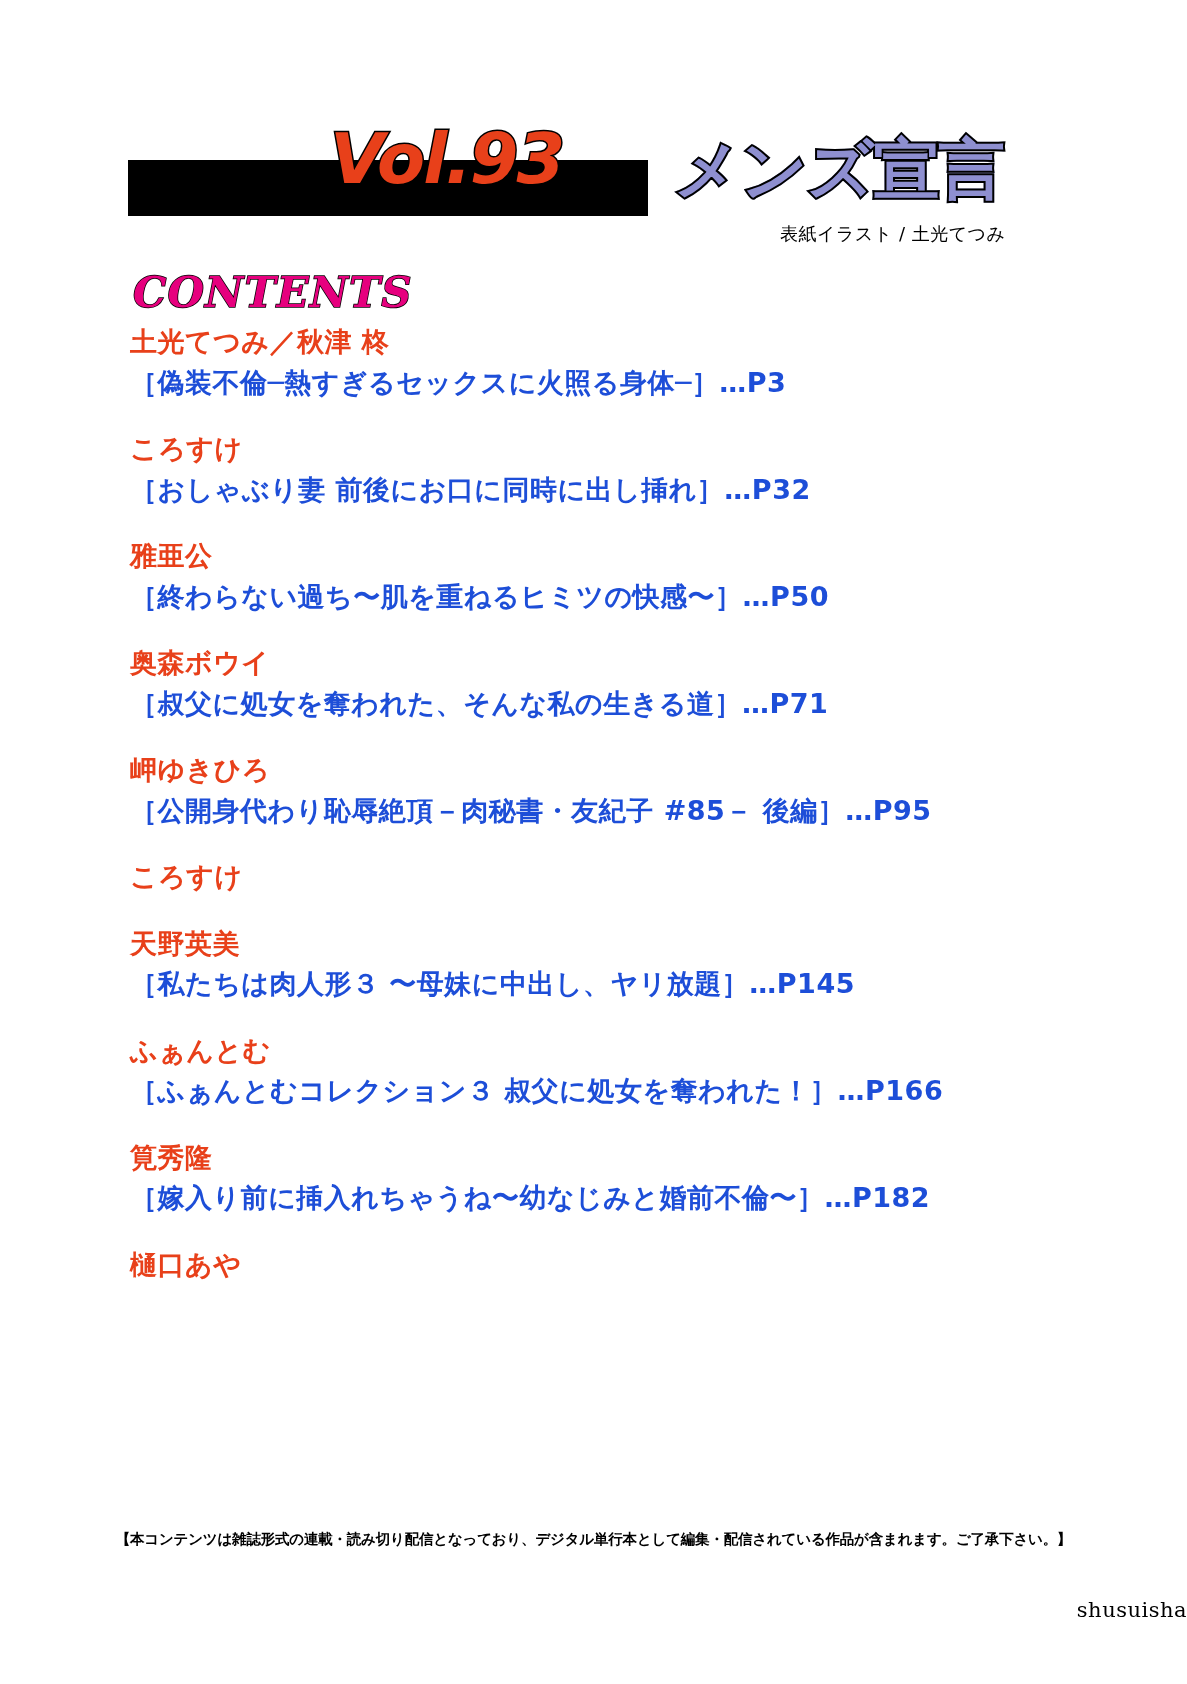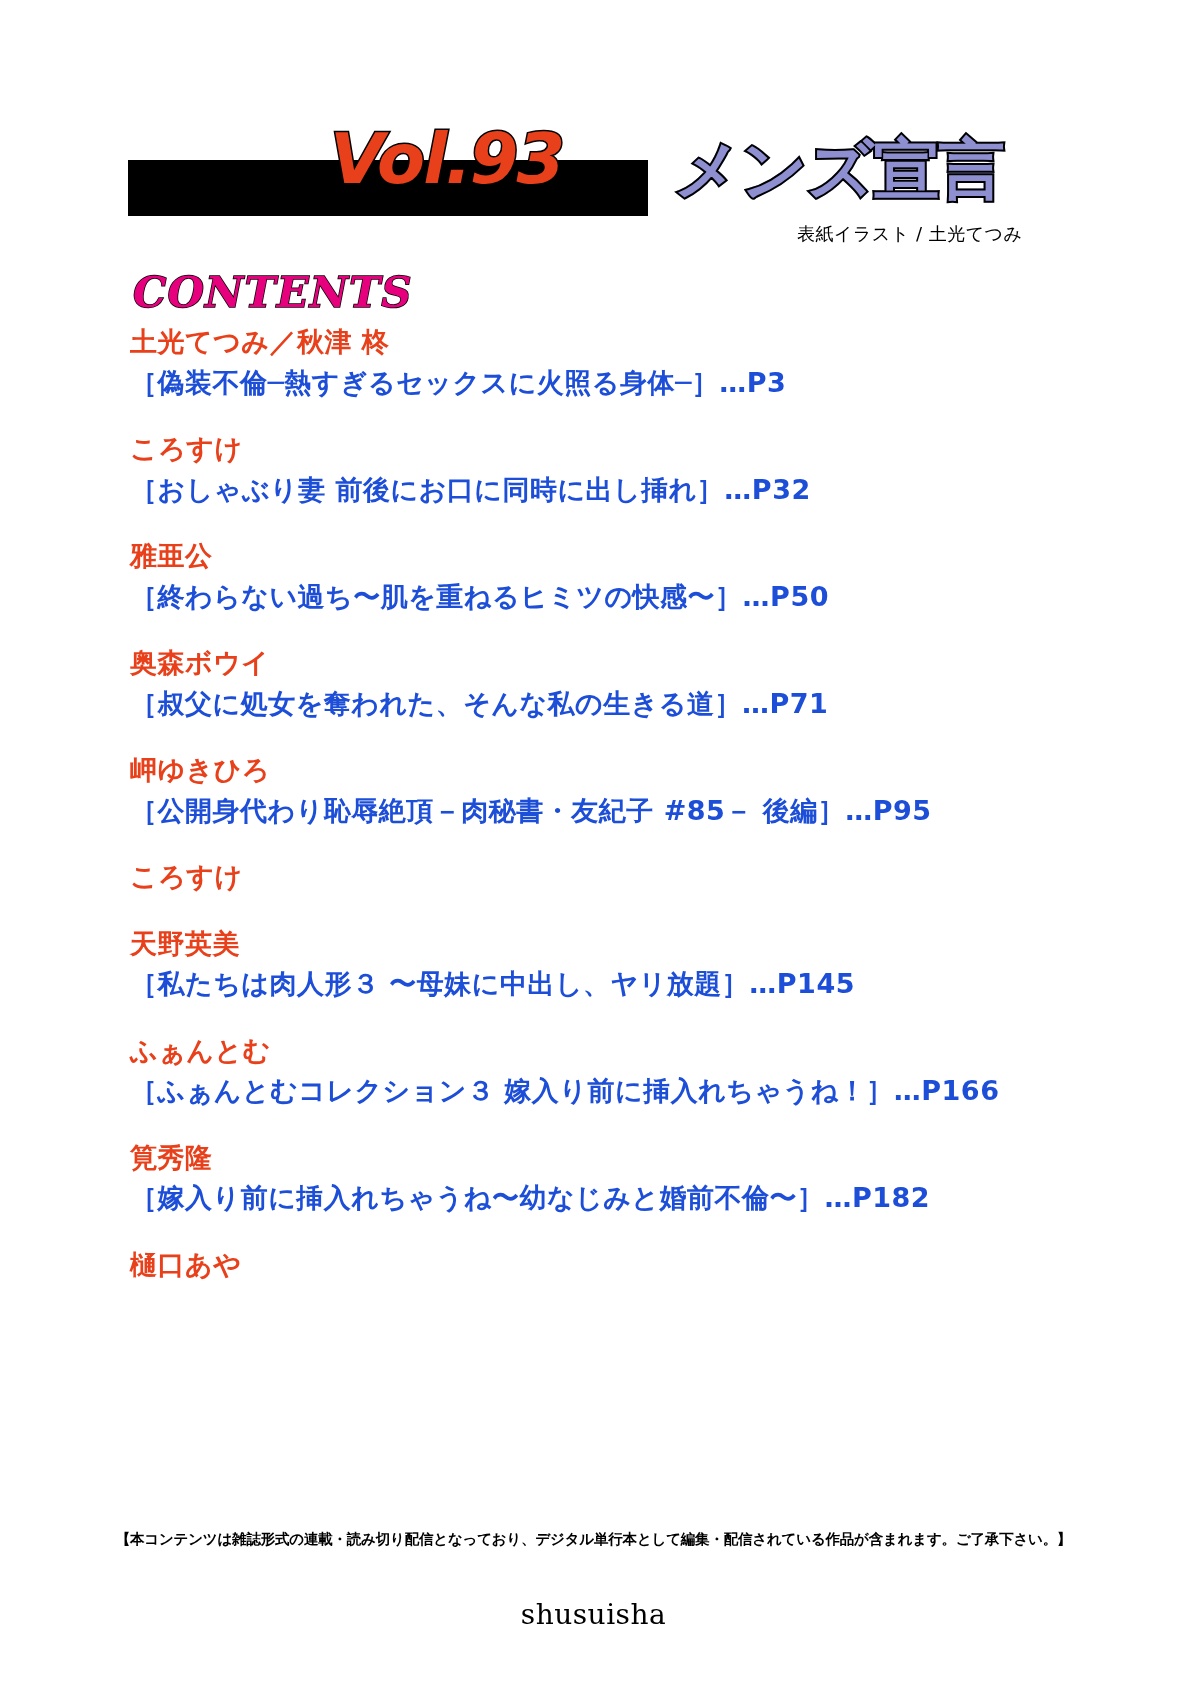--- a/index.html
+++ b/index.html
@@ -63,21 +63,20 @@
     -webkit-background-clip: text;
   }
   .logo-credit {
     position: absolute;
     left: 780px;
     top: 92px;
     font-size: 18px;
     color: #000000;
     letter-spacing: 0.5px;
     white-space: nowrap;
-    margin-left: 17px;
   }
 
   
   .contents-heading {
     position: absolute;
     left: 133px;
     top: 268px;
     font-family: "DejaVu Serif", "Liberation Serif", serif;
     font-size: 42px;
     font-weight: bold;
@@ -124,23 +123,23 @@
     font-size: 14.5px;
     font-weight: bold;
     color: #000000;
     letter-spacing: -0.2px;
   }
   .publisher {
     position: absolute;
     left: 0;
     top: 1598px;
     width: 1187px;
-    text-align: center;
+    text-align: right;
     font-family: "DejaVu Serif", "Liberation Serif", serif;
-    font-size: 28px;
+    font-size: 21px;
     color: #000000;
     letter-spacing: 0.5px;
   }
 </style>
 </head>
 <body>
 
 <div class="masthead">
   <div class="bar-black"></div>
   <div class="vol-text">Vol.93</div>
@@ -181,21 +180,21 @@
     <div class="entry-author">ころすけ</div>
   </div>
 
   <div class="entry">
     <div class="entry-author">天野英美</div>
     <div class="entry-title">［私たちは肉人形３ 〜母妹に中出し、ヤリ放題］…P145</div>
   </div>
 
   <div class="entry">
     <div class="entry-author">ふぁんとむ</div>
-    <div class="entry-title">［ふぁんとむコレクション３ 嫁入り前に挿入れちゃうね！］…P166</div>
+    <div class="entry-title">［ふぁんとむコレクション３ 叔父に処女を奪われた！］…P166</div>
   </div>
 
   <div class="entry">
     <div class="entry-author">筧秀隆</div>
     <div class="entry-title">［嫁入り前に挿入れちゃうね〜幼なじみと婚前不倫〜］…P182</div>
   </div>
 
   <div class="entry">
     <div class="entry-author">樋口あや</div>
   </div>

